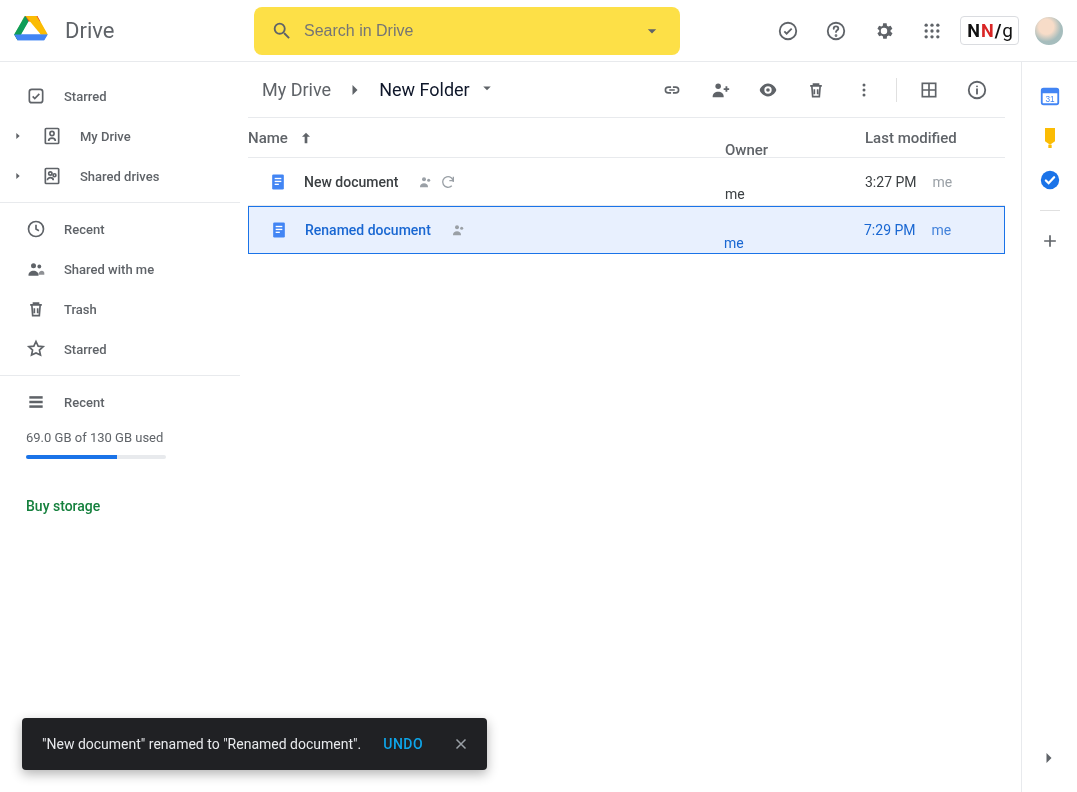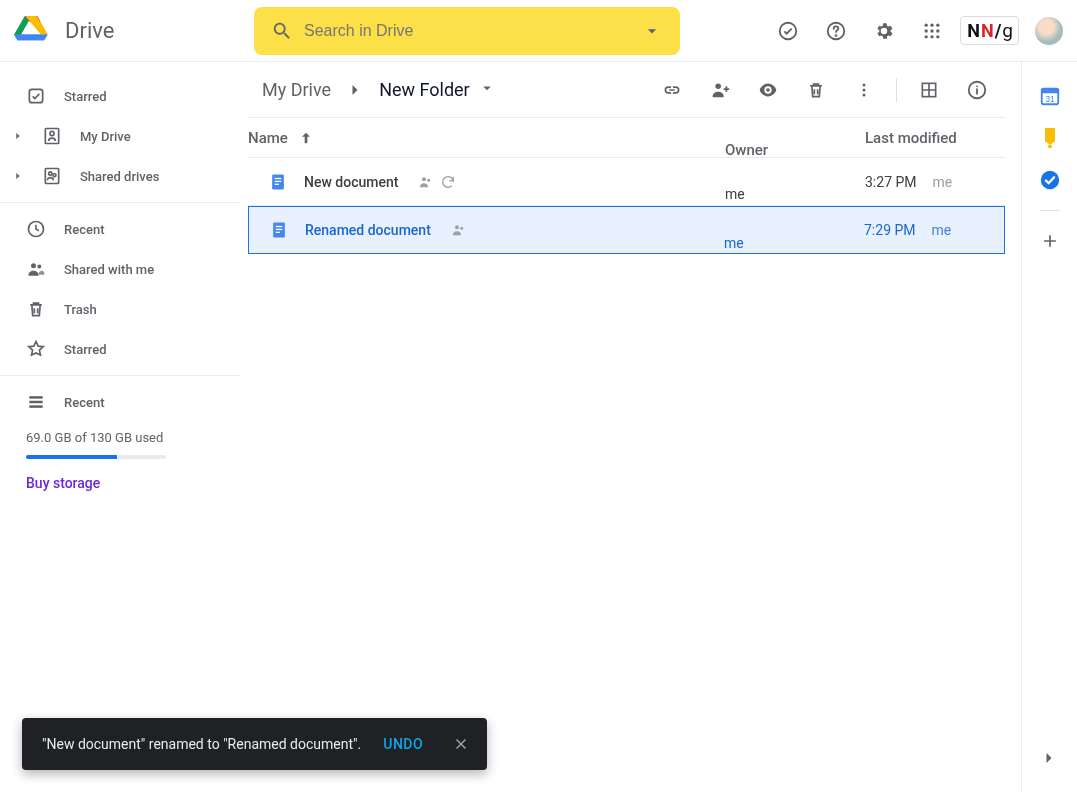--- a/index.html
+++ b/index.html
@@ -58,21 +58,21 @@
     font-size: 13px; font-weight: 500; color: #5f6368; cursor: pointer; position: relative;
   }
   .nav-item.tree { padding-left: 12px; }
   .nav-item.tree .caret { width: 12px; display: flex; justify-content: center; color: #5f6368; }
   .nav-icon { width: 20px; height: 20px; display: flex; align-items: center; justify-content: center; color: #5f6368; }
   .nav-sep { border-top: 1px solid #e8eaed; margin: 6px 0; }
   .storage-block { padding: 0 26px; }
   .storage-text { font-size: 13px; color: #5f6368; margin: 8px 0 10px; }
   .storage-bar { height: 4px; width: 140px; background: #e8eaed; border-radius: 2px; overflow: hidden; }
   .storage-fill { height: 100%; background: #1a73e8; }
-  .buy-link { color: #6d28d9; font-size: 14px; font-weight: 500; margin-top: 16px; cursor: pointer; }
+  .buy-link { color: #15803d; font-size: 14px; font-weight: 500; margin-top: 39px; cursor: pointer; }
 
   
   .main { flex: 1; display: flex; }
   .content { flex: 1; padding: 0 16px 0 8px; }
   .toolbar {
     display: flex; align-items: center; height: 56px; border-bottom: 1px solid #e8eaed;
     padding: 0 8px 0 6px; gap: 6px;
   }
   .breadcrumbs { display: flex; align-items: center; gap: 6px; font-size: 18px; color: #5f6368; }
   .crumb { padding: 4px 8px; border-radius: 14px; cursor: pointer; }

